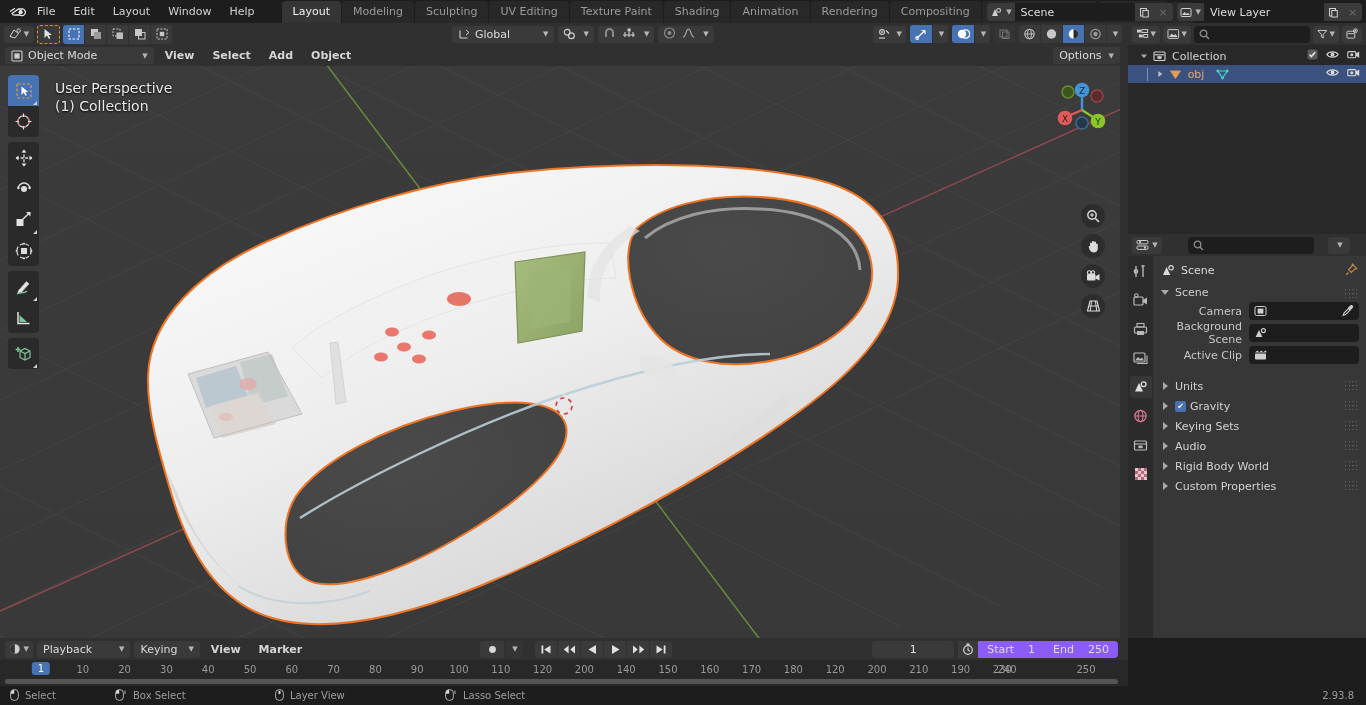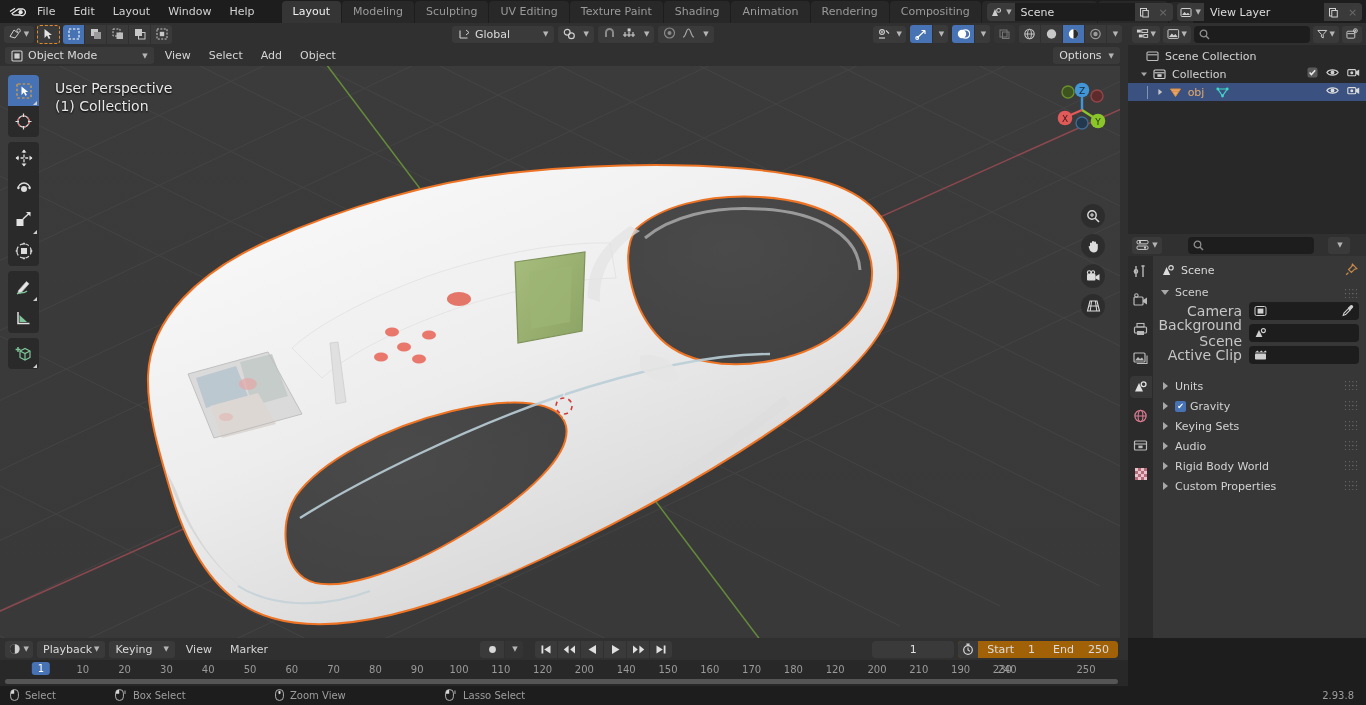--- a/index.html
+++ b/index.html
@@ -56,21 +56,21 @@
 
   
   .toolrow{
     position:absolute;left:0;top:45px;width:1128px;height:21px;
     background:#303030;display:flex;align-items:center;padding:0 5px;gap:4px;
   }
   .drop{
     height:17px;display:flex;align-items:center;gap:5px;background:#3a3a3a;
     border-radius:3px;padding:0 6px;color:#dadada;font-size:11px;
   }
-  .tmenu{padding:2px 7px;color:#d5d5d5;font-size:11px;border-radius:3px;}
+  .tmenu{padding:2px 7px;color:#d5d5d5;font-size:11px;border-radius:3px;font-weight:bold;}
 
   
   .viewport{
     position:absolute;left:0;top:66px;width:1128px;height:572px;
     background:#393939;overflow:hidden;
   }
   .vp-canvas{position:absolute;inset:0;}
   .vp-overlay-text{position:absolute;left:55px;top:13px;font-size:14px;color:#e8e8e8;line-height:18px;text-shadow:0 1px 2px #000;}
 
   .toolbar-left{
@@ -104,35 +104,35 @@
   .props-tabs{position:absolute;left:0;top:22px;width:25px;bottom:0;background:#2b2b2b;padding-top:4px;display:flex;flex-direction:column;align-items:center;gap:7px;}
   .ptab{width:22px;height:22px;display:flex;align-items:center;justify-content:center;border-radius:4px 0 0 4px;}
   .ptab.active{background:#373737;}
   .props-body{position:absolute;left:25px;top:22px;right:0;bottom:0;background:#373737;padding:6px 0 0 0;overflow:hidden;}
   .pbreadcrumb{display:flex;align-items:center;gap:6px;padding:2px 8px 6px 8px;font-size:11px;color:#d8d8d8;position:relative;}
   .panel-title{display:flex;align-items:center;gap:6px;padding:3px 8px;font-size:11px;color:#cfcfcf;position:relative;}
   .tri{width:0;height:0;border-left:4px solid transparent;border-right:4px solid transparent;border-top:5px solid #a8a8a8;}
   .tri-r{width:0;height:0;border-top:4px solid transparent;border-bottom:4px solid transparent;border-left:5px solid #a8a8a8;}
   .dots{position:absolute;right:7px;top:7px;color:#6f6f6f;font-size:8px;letter-spacing:1px;line-height:4px;}
   .prow{display:flex;align-items:center;height:18px;margin-bottom:4px;padding-right:7px;}
-  .plabel{width:96px;text-align:right;padding-right:7px;font-size:14px;color:#c6c6c6;}
+  .plabel{width:96px;text-align:right;padding-right:7px;font-size:11px;color:#c6c6c6;}
   .pfield{flex:1;height:18px;background:#1d1d1d;border-radius:4px;display:flex;align-items:center;padding:0 5px;gap:5px;position:relative;}
   .pfield .eyed{position:absolute;right:5px;top:2px;color:#c9c9c9;}
   .pitem{display:flex;align-items:center;gap:7px;height:20px;padding-left:10px;font-size:11px;color:#d2d2d2;position:relative;}
   .chk{width:11px;height:11px;background:#4772b3;border-radius:2px;display:flex;align-items:center;justify-content:center;color:#fff;font-size:8px;}
 
   
   .timeline{position:absolute;left:0;top:638px;width:1128px;height:48px;background:#303030;}
   .tl-header{height:22px;display:flex;align-items:center;padding:0 5px;gap:4px;position:relative;}
   .tl-scale{position:absolute;left:0;top:22px;width:1128px;height:26px;background:#282828;}
   .tick{position:absolute;top:4px;font-size:10px;color:#9a9a9a;transform:translateX(-50%);}
   .playhead{position:absolute;top:2px;transform:translateX(-50%);background:#4772b3;color:#fff;font-size:10px;border-radius:3px;padding:1px 6px;}
   .tl-scrollbar{position:absolute;left:5px;bottom:2px;height:5px;background:#555;border-radius:3px;}
   .numfield{height:17px;background:#3a3a3a;border-radius:4px;display:flex;align-items:center;justify-content:center;font-size:11px;color:#e0e0e0;}
-  .se-grp{display:flex;align-items:center;height:17px;background:#a16207;border-radius:4px;overflow:hidden;}
+  .se-grp{display:flex;align-items:center;height:17px;background:#8b5cf6;border-radius:4px;overflow:hidden;}
   .se-cell{display:flex;align-items:center;gap:14px;padding:0 9px;font-size:11px;color:#dcdcdc;height:17px;}
 
   
   .statusbar{position:absolute;left:0;top:686px;width:1366px;height:19px;background:#1d1d1d;display:flex;align-items:center;padding-left:10px;gap:0px;}
   .status-item{display:flex;align-items:center;gap:6px;font-size:10px;color:#9d9d9d;}
   .status-version{position:absolute;right:12px;font-size:10px;color:#9d9d9d;}
 
   .right-tabstrip{position:absolute;left:1120px;top:66px;width:8px;height:572px;background:#303030;}
 </style>
 </head>
@@ -684,29 +684,20 @@
         <svg width="13" height="12" viewBox="0 0 13 12">
             <rect x="1" y="3" width="8.5" height="7.5" rx="1" fill="none" stroke="#cfcfcf" stroke-width="1"></rect>
             <path d="M1.6 5.6 L9 5.6" stroke="#cfcfcf" stroke-width="1"></path>
             <circle cx="10.2" cy="2.4" r="2.1" fill="none" stroke="#cfcfcf" stroke-width="1"></circle>
             <path d="M10.2 1.2 L10.2 3.6 M9 2.4 L11.4 2.4" stroke="#cfcfcf" stroke-width="0.9"></path>
           </svg>
       </div>
     </div>
 
     <div class="out-body">
-      <div class="out-row">
-        <span style="margin-left:12px;margin-right:6px;display:flex">
-          <svg width="13" height="12" viewBox="0 0 13 12">
-              <rect x="1" y="2" width="11" height="8.5" rx="1" fill="none" stroke="#bdbdbd" stroke-width="1.1"></rect>
-              <path d="M1.6 4.8 L11.4 4.8" stroke="#bdbdbd" stroke-width="1.1"></path>
-            </svg>
-        </span>
-        <span>Scene Collection</span>
-      </div>
 
       <div class="out-row">
         <span style="margin-left:6px;margin-right:5px">
           <svg width="8" height="8" viewBox="0 0 8 8">
               <path d="M1 2.4 L7 2.4 L4 6.2 Z" fill="#a8a8a8"></path>
             </svg>
         </span>
         <span style="margin-right:6px;display:flex">
           <svg width="13" height="12" viewBox="0 0 13 12">
               <rect x="1" y="2" width="11" height="8.5" rx="1" fill="none" stroke="#d2d2d2" stroke-width="1.1"></rect>
@@ -965,21 +956,21 @@
 
   <div class="timeline">
     <div class="tl-header">
       <div class="hbtn" style="width:28px">
         <svg width="13" height="12" viewBox="0 0 13 12">
             <circle cx="6" cy="6" r="5" fill="#cfcfcf"></circle>
             <path d="M6 1 A5 5 0 0 0 6 11 Z" fill="#303030"></path>
           </svg>
         <span class="caret">▼</span>
       </div>
-      <div class="drop" style="gap:0">
+      <div class="drop" style="gap:25px">
         <span>Playback</span>
           <span class="caret">▼</span>
       </div>
       <div class="drop" style="gap:9px">
         <span>Keying</span>
           <span class="caret">▼</span>
       </div>
       <div class="tmenu">View</div>
       <div class="tmenu">Marker</div>
 
@@ -1107,21 +1098,21 @@
       </span>
       <span>Box Select</span>
     </div>
     <div class="status-item" style="width:170px">
       <span>
         <svg width="9" height="12" viewBox="0 0 9 12">
             <rect x="0.6" y="0.6" width="7.8" height="10.8" rx="3.6" fill="none" stroke="#b0b0b0" stroke-width="1"></rect>
             <rect x="3.4" y="1.8" width="2.2" height="3.4" rx="1.1" fill="#d8d8d8"></rect>
           </svg>
       </span>
-      <span>Zoom View</span>
+      <span>Layer View</span>
     </div>
     <div class="status-item">
       <span>
         <svg width="12" height="12" viewBox="0 0 12 12">
             <rect x="0.6" y="0.6" width="7.8" height="10.8" rx="3.6" fill="none" stroke="#b0b0b0" stroke-width="1"></rect>
             <path d="M0.9 4.8 L4.2 4.8 L4.2 0.7 A3.5 3.5 0 0 0 0.9 4.2 Z" fill="#d8d8d8"></path>
             <path d="M10 1.5 L10 5" stroke="#b0b0b0" stroke-width="1"></path>
           </svg>
       </span>
       <span>Lasso Select</span>

